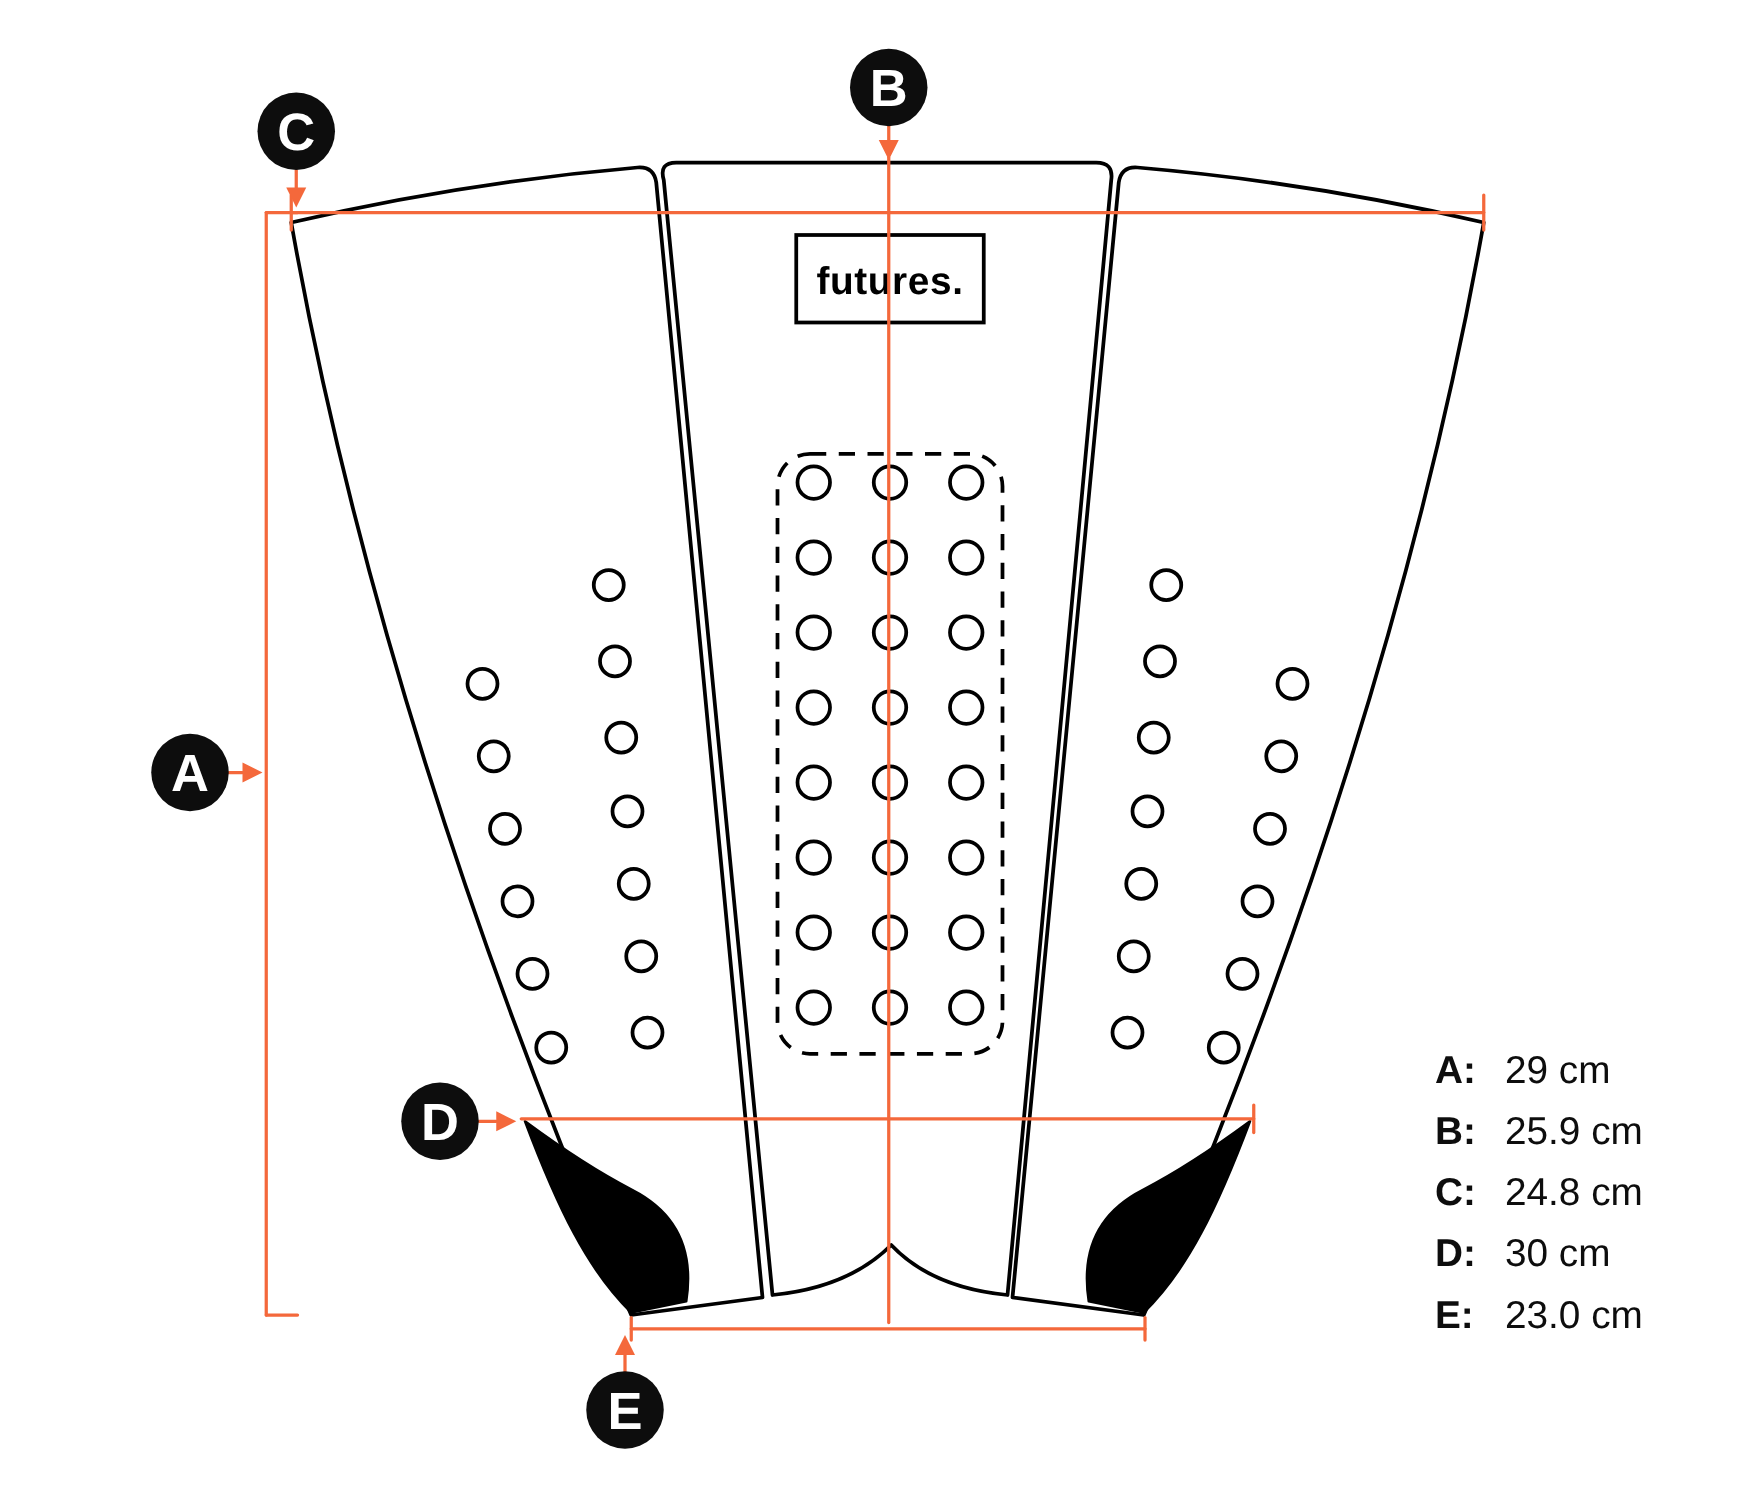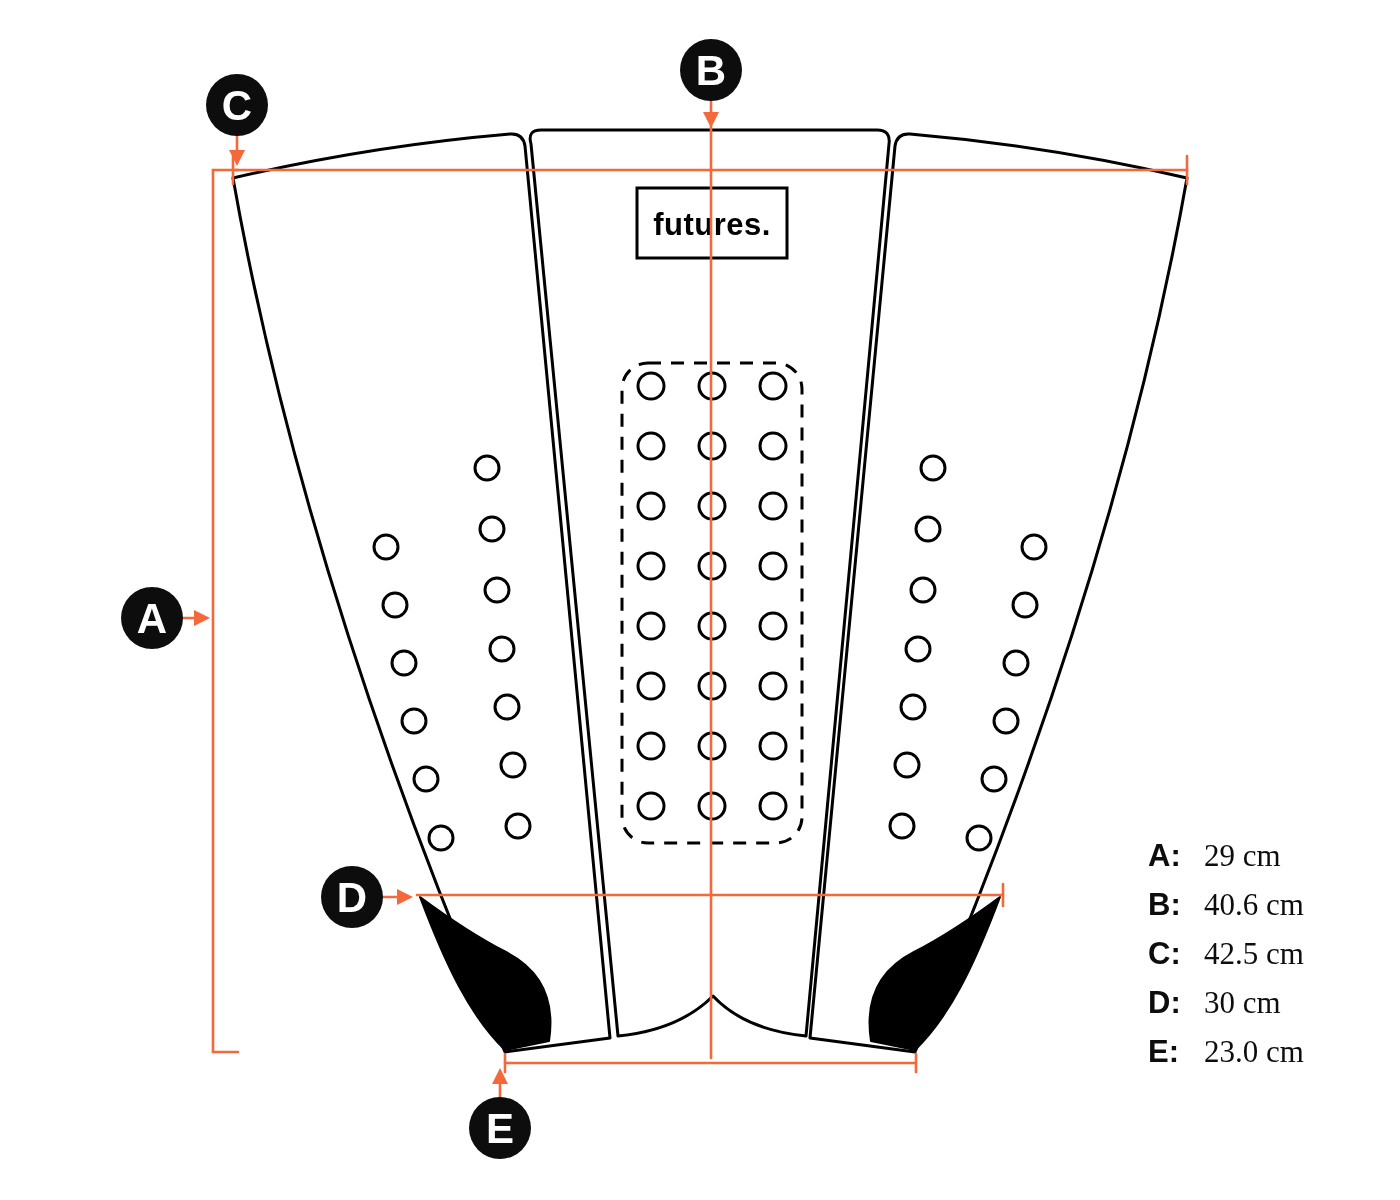--- a/index.html
+++ b/index.html
@@ -20,21 +20,21 @@
     font-size:42px;text-anchor:middle;
   }
   .logo-box{fill:#ffffff;stroke:#000000;stroke-width:3;}
   .logo-text{
     fill:#000000;font-family:"Liberation Sans",sans-serif;font-weight:bold;
     font-size:31px;text-anchor:middle;letter-spacing:0.5px;
   }
   .legend{position:absolute;left:1148px;top:838px;}
   .legend-row{display:flex;align-items:baseline;height:49px;font-size:31px;color:#0d0d0d;}
   .legend-letter{font-weight:bold;width:56px;flex:0 0 auto;}
-  .legend-value{font-weight:normal;font-family:Liberation Serif, serif;}
+  .legend-value{font-weight:normal;}
 </style>
 </head>
 <body>
 
 <svg width="1400" height="1200" viewBox="0 0 1400 1200">
 
   <g>
     <path class="pad-shape" d="M 233 178 Q 370 146 510 134 Q 523 133 525 146 L 610 1038 L 505 1052 Q 305 585 233 178 Z"></path>
     <path class="pad-shape" d="M 1187 178 Q 1050 146 910 134 Q 897 133 895 146 L 810 1038 L 915 1052 Q 1115 585 1187 178 Z"></path>
     <path class="pad-shape" d="M 541 130 L 877 130 Q 891 130 889 144 L 806 1036 Q 745 1030 713 996 Q 679 1030 618 1036 L 531 144 Q 527 130 541 130 Z"></path>
@@ -162,25 +162,25 @@
   </g>
 </svg>
 
 <div class="legend">
   <div class="legend-row">
     <span class="legend-letter">A:</span>
     <span class="legend-value">29 cm</span>
   </div>
   <div class="legend-row">
     <span class="legend-letter">B:</span>
-    <span class="legend-value">40.6 cm</span>
+    <span class="legend-value">25.9 cm</span>
   </div>
   <div class="legend-row">
     <span class="legend-letter">C:</span>
-    <span class="legend-value">42.5 cm</span>
+    <span class="legend-value">24.8 cm</span>
   </div>
   <div class="legend-row">
     <span class="legend-letter">D:</span>
     <span class="legend-value">30 cm</span>
   </div>
   <div class="legend-row">
     <span class="legend-letter">E:</span>
     <span class="legend-value">23.0 cm</span>
   </div>
 </div>

